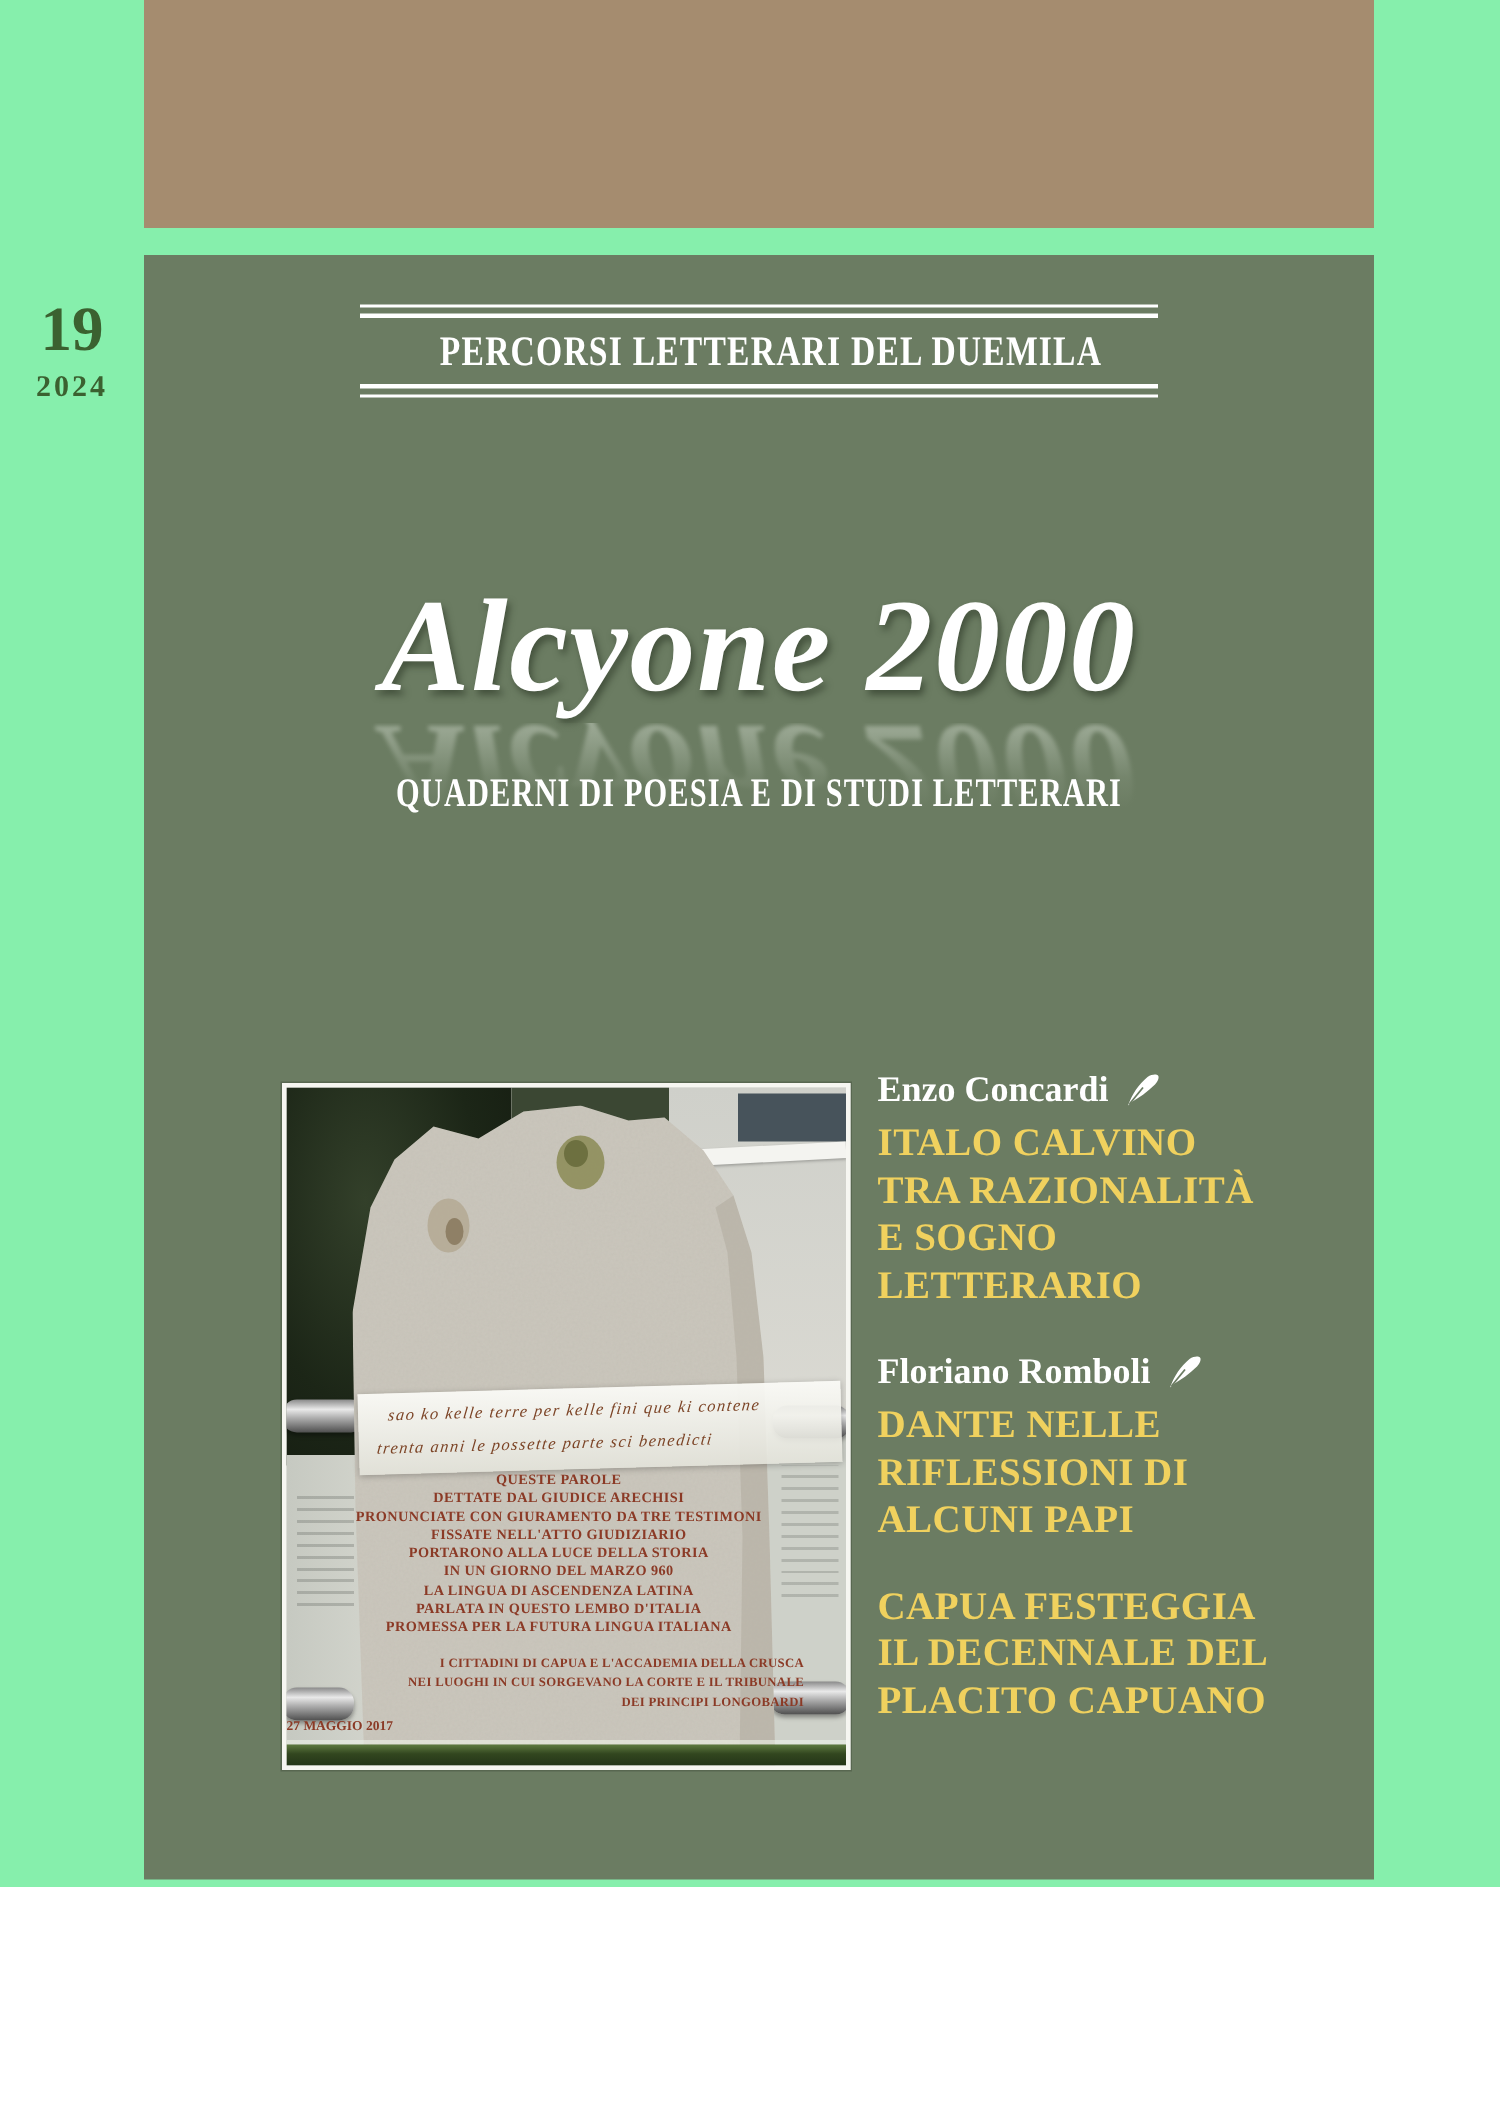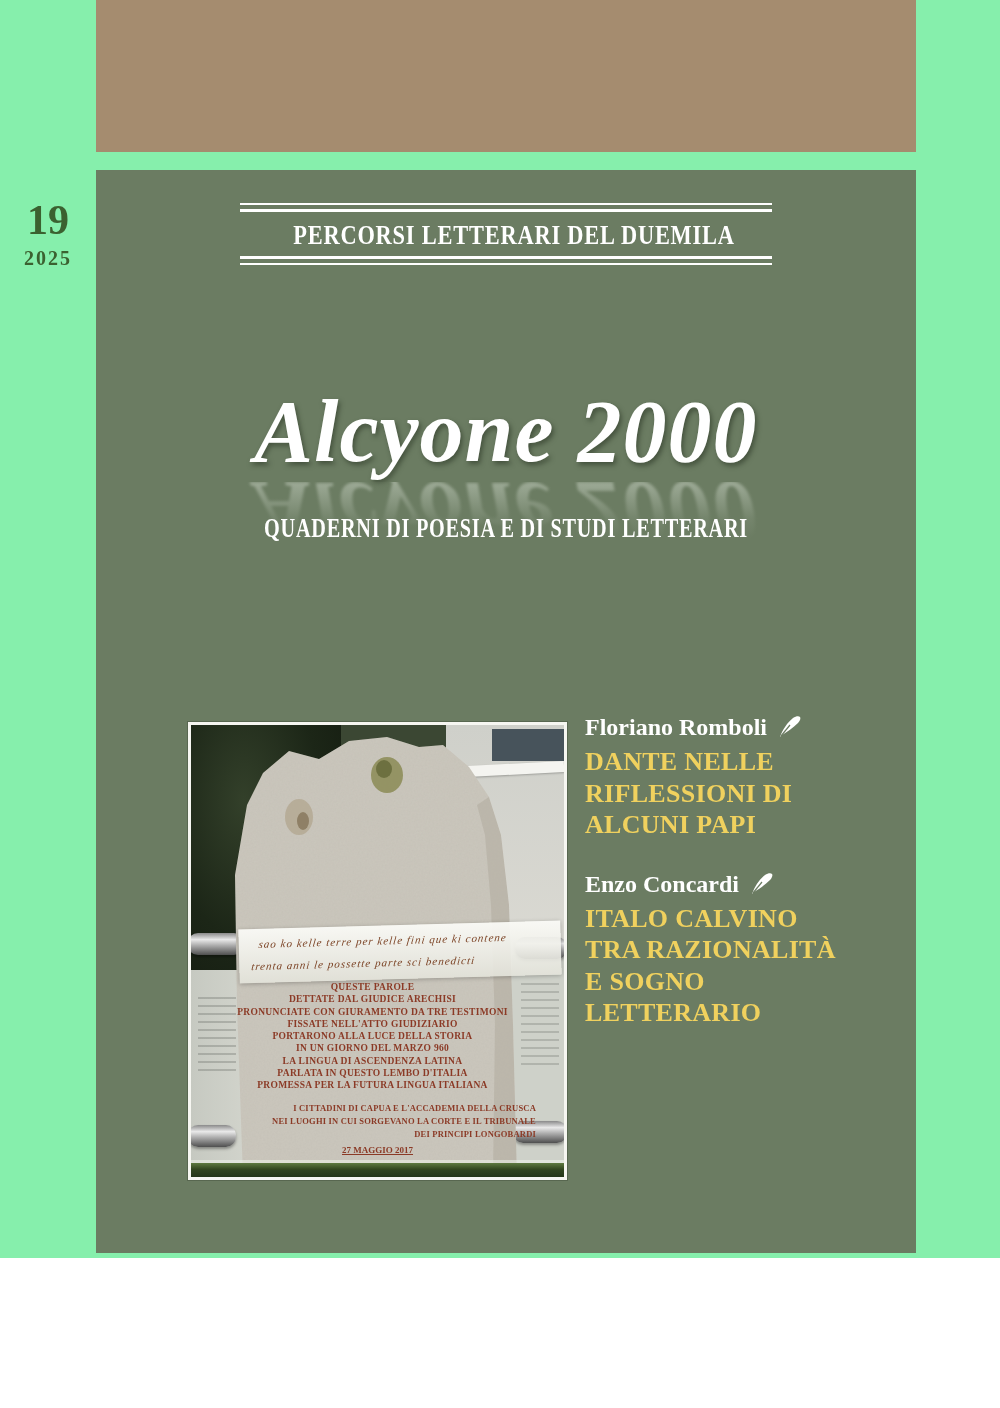--- a/index.html
+++ b/index.html
@@ -72,35 +72,35 @@
   .ph-band{left:48px;top:200px;width:322px;height:54px;transform:rotate(-1.6deg);
     background:linear-gradient(180deg,rgba(250,250,246,.95),rgba(228,228,219,.88));
     box-shadow:0 1px 4px rgba(0,0,0,.25);padding-top:4px;box-sizing:border-box;}
   .hw{font-style:italic;color:#7c4426;font-size:11px;line-height:22px;white-space:nowrap;
     letter-spacing:1px;transform:skewX(-8deg);}
   .hw1{padding-left:20px;} .hw2{padding-left:12px;}
   .ph-inscr{left:18px;right:28px;top:256px;text-align:center;color:#8B3A26;font-weight:bold;
     font-size:9.5px;line-height:12.3px;white-space:pre-line;letter-spacing:.3px;}
   .ph-dedic{left:18px;right:28px;top:377px;text-align:right;color:#8B3A26;font-weight:bold;
     font-size:8.5px;line-height:13px;white-space:pre-line;letter-spacing:.2px;}
-  .ph-date{left:0;right:0;top:420px;text-align:center;color:#8B3A26;font-weight:bold;font-size:9px;text-decoration:underline;}
+  .ph-date{left:0;right:0;top:420px;color:#8B3A26;font-weight:bold;font-size:9px;}
   .ph-shelf{left:0;right:0;bottom:14px;height:3px;background:rgba(240,245,235,.55);}
   .ph-hedge{left:0;right:0;bottom:0;height:14px;
     background:linear-gradient(180deg,#5e7a40 0%,#32461f 45%,#243618 100%);}
 </style>
 </head>
 <body>
 
 <div class="page">
 
   <div class="band-top"></div>
 
   <div class="issue">
     <div class="issue-number">19</div>
-    <div class="issue-year">2025</div>
+    <div class="issue-year">2024</div>
   </div>
 
   <div class="cover">
 
     <div class="banner">
       <div class="rule-a"></div>
       <div class="banner-text">PERCORSI LETTERARI DEL DUEMILA</div>
       <div class="rule-b"></div>
     </div>
 
@@ -166,50 +166,53 @@
 DEI PRINCIPI LONGOBARDI</div>
       <div class="ph ph-date">27 MAGGIO 2017</div>
       <div class="ph ph-shelf"></div>
       <div class="ph ph-hedge"></div>
     </div>
 
     <div class="articles">
 
       <div class="article">
         <div class="author">
-          <span>Floriano Romboli</span>
-          <span class="quill">
-            <svg width="26" height="26" viewBox="0 0 26 26">
-                <path d="M3 23 C6 15 10 9 16 4 C19 2 22 2 23 3 C24 4 23 7 21 9 C16 14 10 18 5 21 Z" fill="#ffffff"></path>
-                <line x1="4" y1="22" x2="13" y2="11" stroke="#6B7C62" stroke-width="1.2"></line>
-              </svg>
-          </span>
-        </div>
-        <div class="a-title">DANTE NELLE
-RIFLESSIONI DI
-ALCUNI PAPI</div>
-      </div>
-
-      <div class="article">
-        <div class="author">
           <span>Enzo Concardi</span>
           <span class="quill">
             <svg width="26" height="26" viewBox="0 0 26 26">
                 <path d="M3 23 C6 15 10 9 16 4 C19 2 22 2 23 3 C24 4 23 7 21 9 C16 14 10 18 5 21 Z" fill="#ffffff"></path>
                 <line x1="4" y1="22" x2="13" y2="11" stroke="#6B7C62" stroke-width="1.2"></line>
               </svg>
           </span>
         </div>
         <div class="a-title">ITALO CALVINO
 TRA RAZIONALITÀ
 E SOGNO
 LETTERARIO</div>
       </div>
 
       <div class="article">
+        <div class="author">
+          <span>Floriano Romboli</span>
+          <span class="quill">
+            <svg width="26" height="26" viewBox="0 0 26 26">
+                <path d="M3 23 C6 15 10 9 16 4 C19 2 22 2 23 3 C24 4 23 7 21 9 C16 14 10 18 5 21 Z" fill="#ffffff"></path>
+                <line x1="4" y1="22" x2="13" y2="11" stroke="#6B7C62" stroke-width="1.2"></line>
+              </svg>
+          </span>
+        </div>
+        <div class="a-title">DANTE NELLE
+RIFLESSIONI DI
+ALCUNI PAPI</div>
+      </div>
+
+      <div class="article">
+        <div class="a-title">CAPUA FESTEGGIA
+IL DECENNALE DEL
+PLACITO CAPUANO</div>
       </div>
 
     </div>
   </div>
 
   <div class="band-bottom">
     <div class="pub">
       <div class="rule-a"></div>
       <div class="pub-text">Guido Miano Editore - Milano</div>
       <div class="rule-b"></div>

